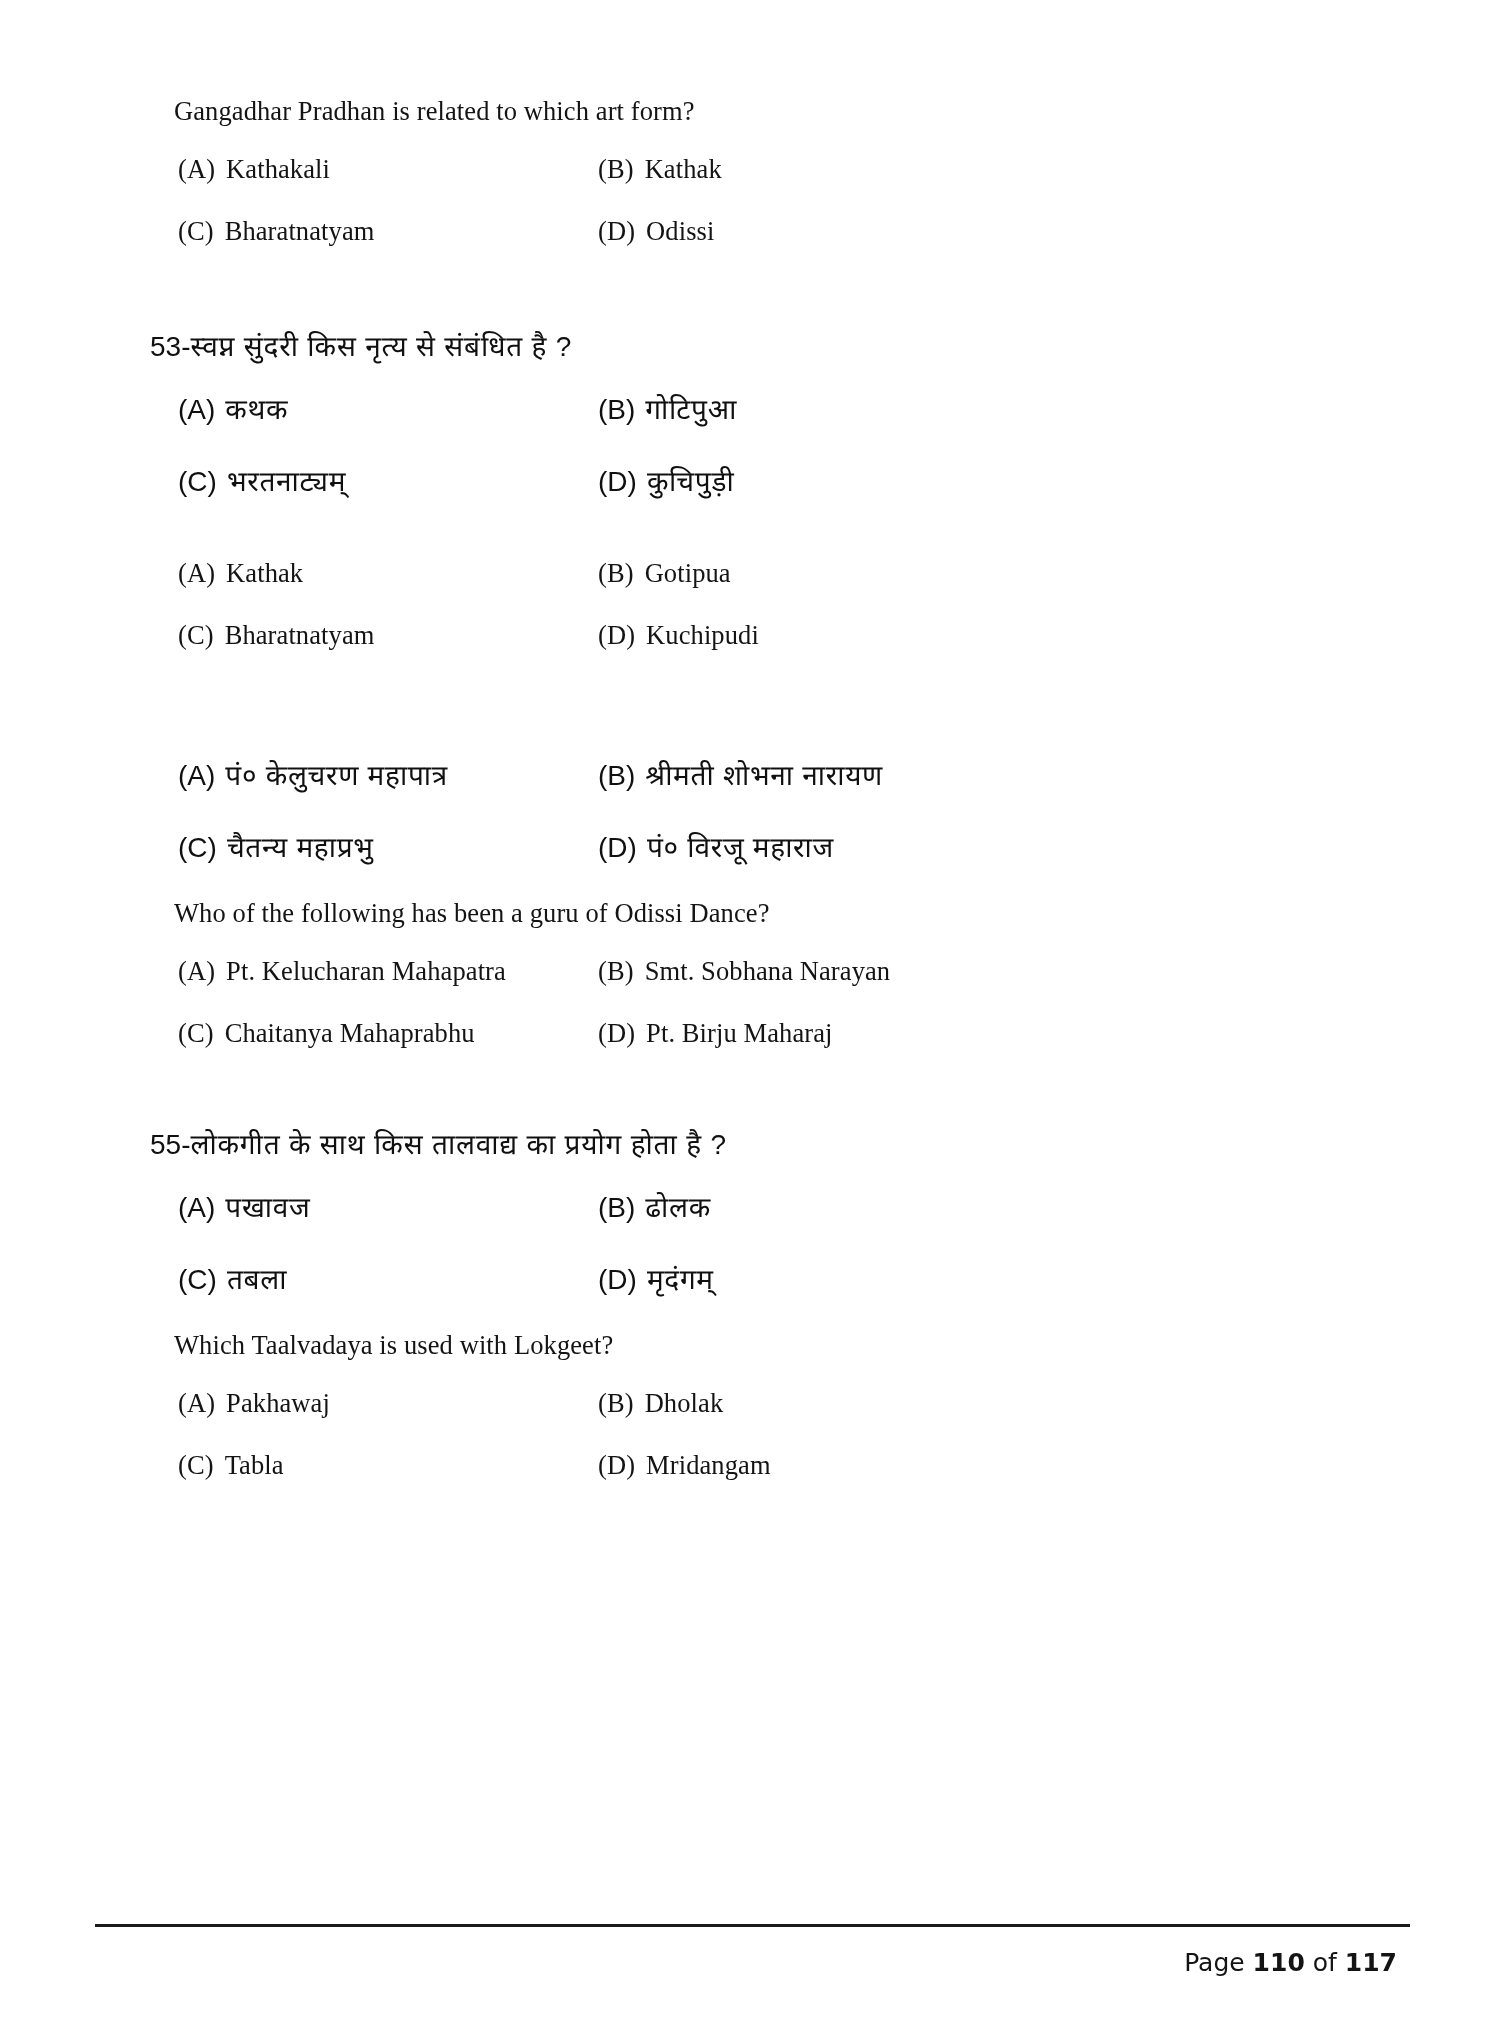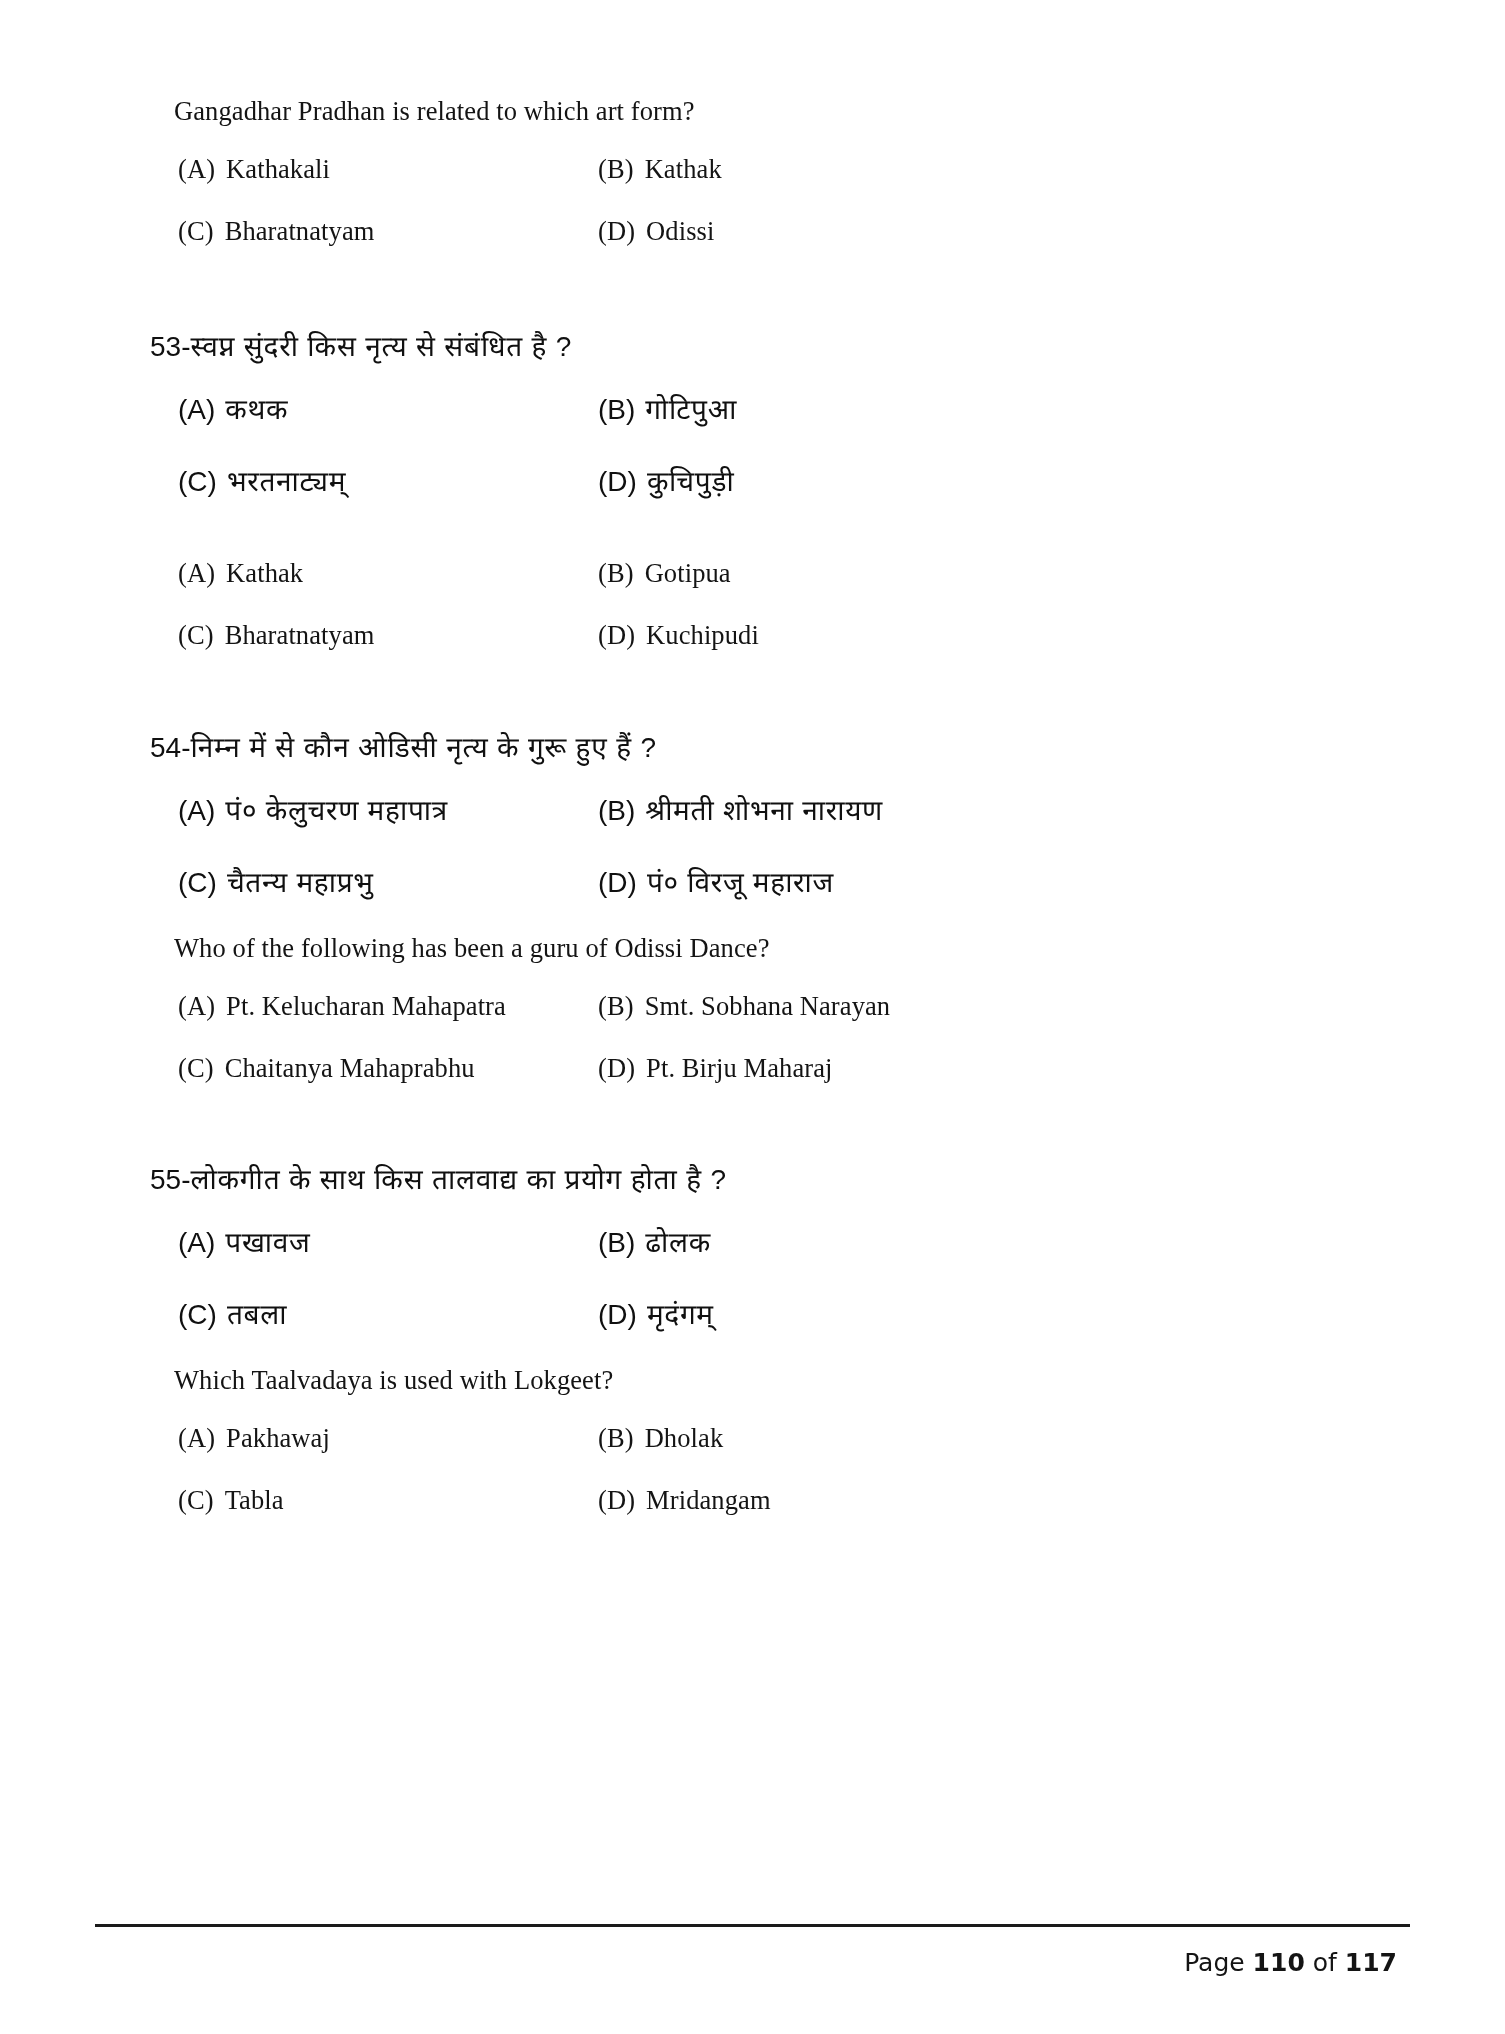--- a/index.html
+++ b/index.html
@@ -219,24 +219,20 @@
         <div class="opt-cell right">
           <span class="opt-label">(D)</span>
           <span class="opt-text">Kuchipudi</span>
         </div>
       </div>
     </div>
 
     <div class="sp-question-gap"></div>
 
     <div class="q-block">
-      <div class="hi q-stem-hi">
-        <span class="q-num">54-</span>
-        <span class="q-stem-hi-text">निम्न में से कौन ओडिसी नृत्य के गुरू हुए हैं ?</span>
-      </div>
 
       <div class="sp-stem-to-opts-hi"></div>
 
       <div class="opt-row hi">
         <div class="opt-cell left">
           <span class="opt-label">(A)</span>
           <span class="opt-text">पं० केलुचरण महापात्र</span>
         </div>
         <div class="opt-cell right">
           <span class="opt-label">(B)</span>

